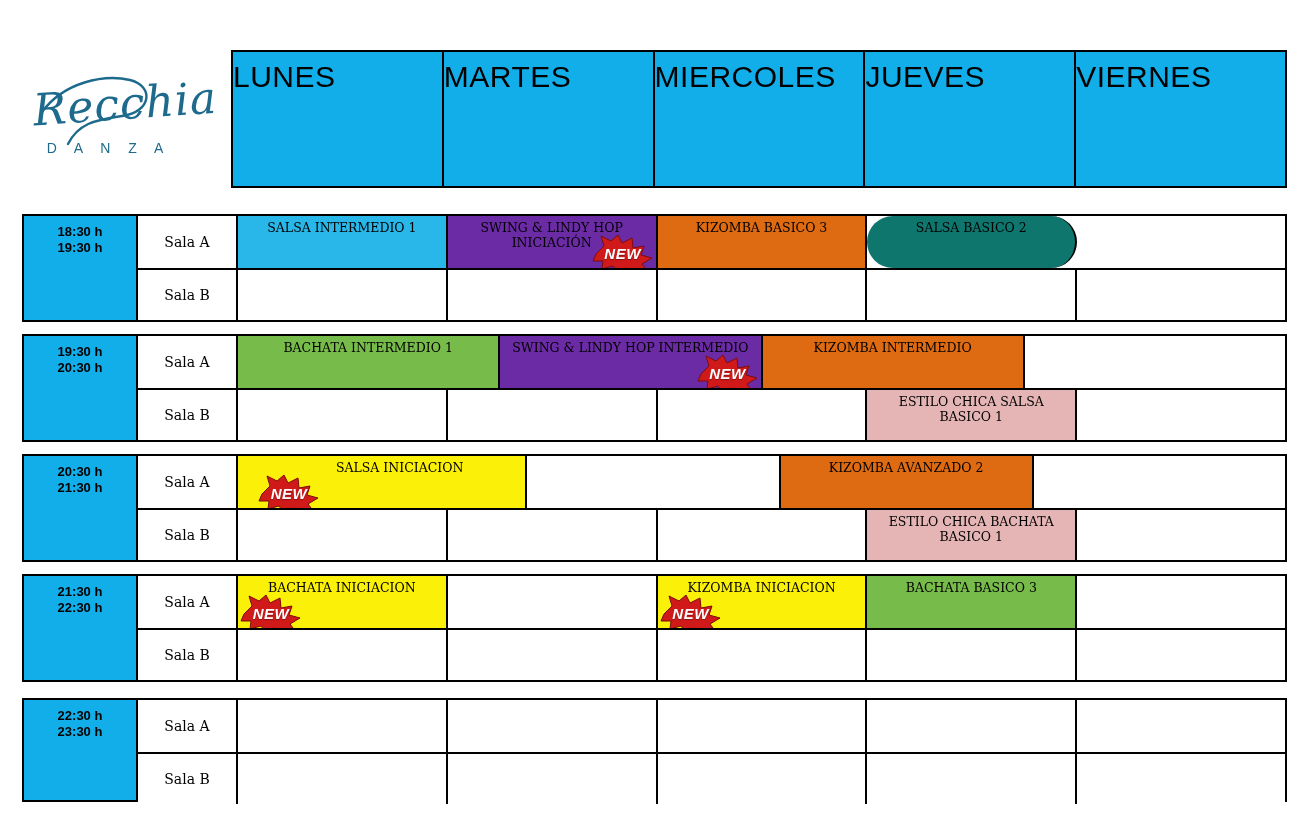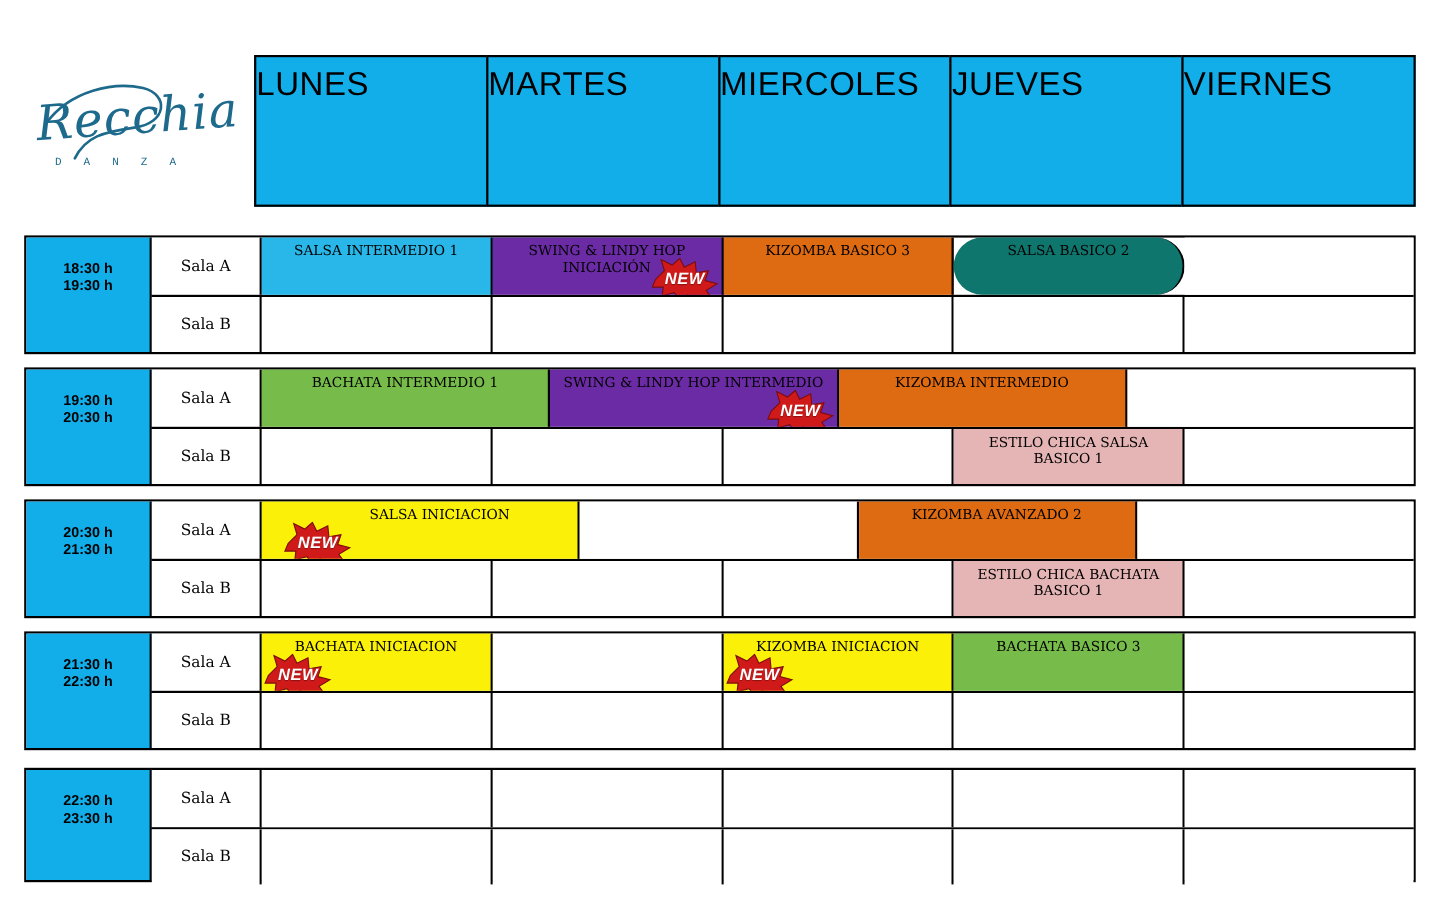--- a/index.html
+++ b/index.html
@@ -47,22 +47,22 @@
   }
   .logo-swash {
     position: absolute;
     left: 12px;
     top: 22px;
     width: 190px;
     height: 78px;
     pointer-events: none;
   }
   .logo-sub {
-    font-family: Liberation Mono, monospace;
-    font-size: 10px;
+    font-family: Liberation Sans, sans-serif;
+    font-size: 14px;
     letter-spacing: 7px;
     color: #1e6a8d;
     margin-top: 14px;
     margin-left: -38px;
   }
   .daycell {
     flex: 1 1 0;
     background: #12AEEA;
     border: 2px solid #000000;
     margin-left: -2px;
@@ -88,21 +88,21 @@
     background: #fff;
   }
   .time-col {
     width: 114px;
     background: #12AEEA;
     border-right: 2px solid #000;
     display: flex;
     flex-direction: column;
     align-items: center;
     justify-content: flex-start;
-    padding-top: 20px;
+    padding-top: 8px;
   }
   .time-col .t {
     font-size: 13px;
     font-weight: bold;
     color: #000;
     line-height: 1.25;
   }
   .rows {
     flex: 1 1 auto;
     display: flex;

